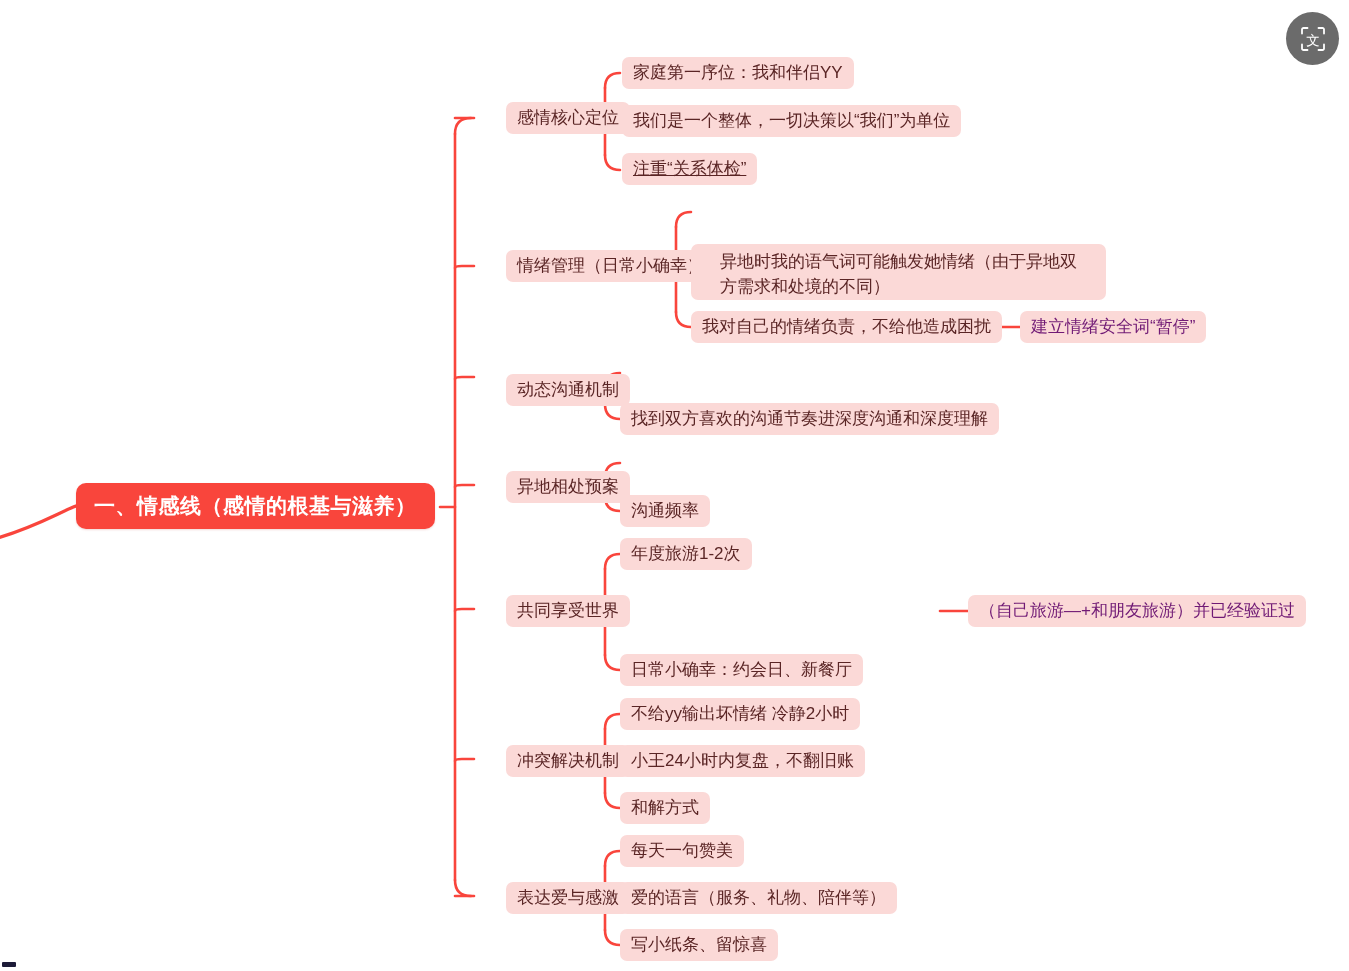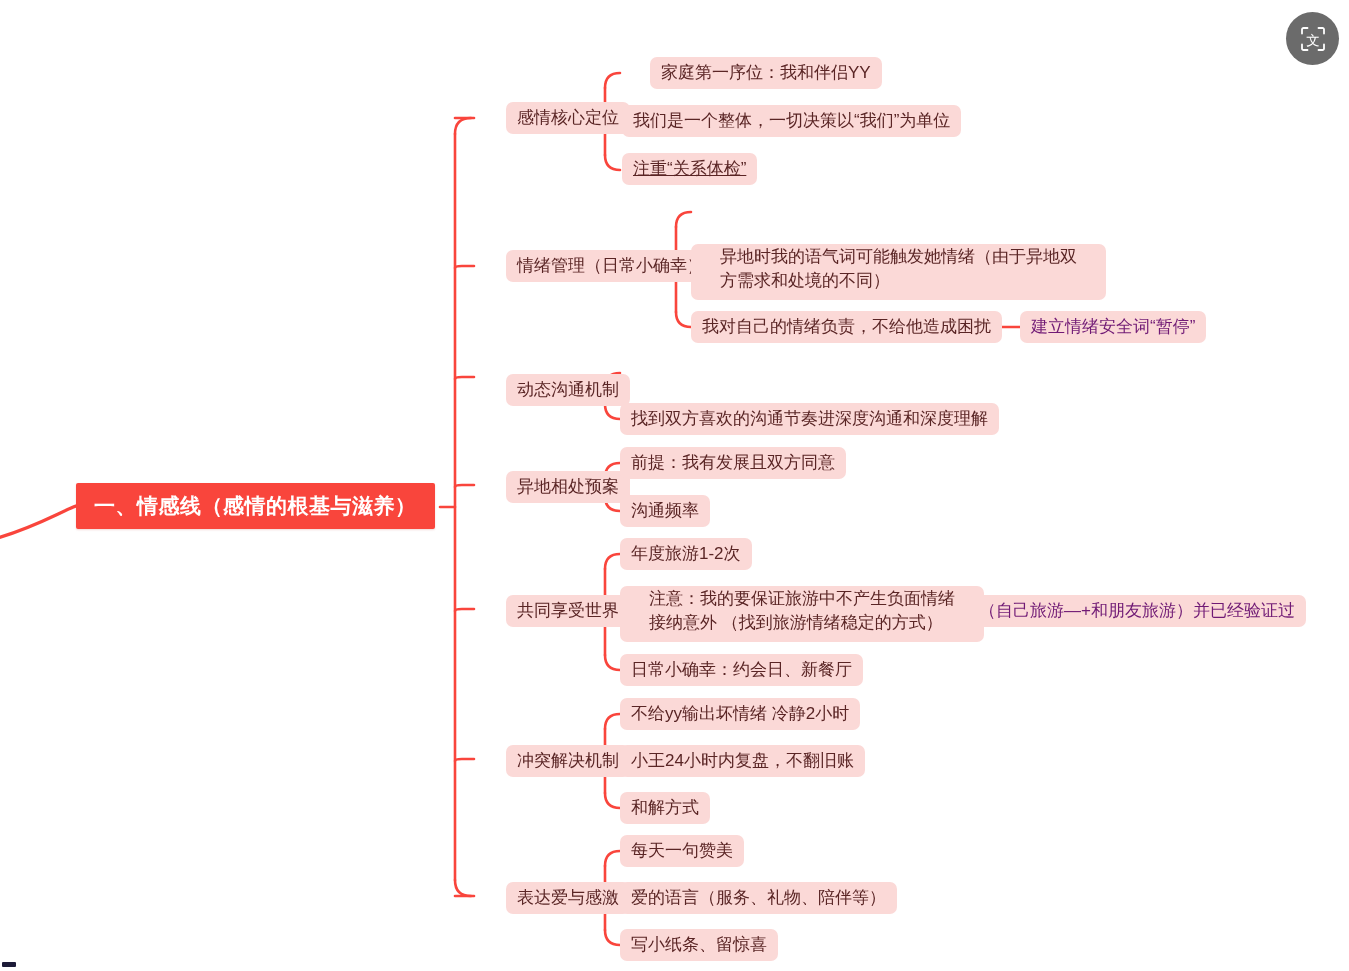--- a/index.html
+++ b/index.html
@@ -28,21 +28,21 @@
     align-items: center;
     border-radius: 7px;
     white-space: pre-line;
     line-height: 1.45;
   }
   .node-root {
     background: #f9453c;
     color: #ffffff;
     font-size: 21px;
     font-weight: 700;
-    border-radius: 2px;
+    border-radius: 10px;
     padding: 0 18px;
     letter-spacing: 0.5px;
     box-shadow: 0 1px 2px rgba(180,40,35,0.18);
     text-align: center;
   }
   .node-sub {
     background: #fbd9d7;
     color: #5a2525;
     font-size: 17px;
     padding: 0 11px;
@@ -55,21 +55,21 @@
     padding: 0 11px;
   }
   .node-leaf2 {
     background: #fbd9d7;
     color: #701a75;
     font-size: 17px;
     padding: 12px 11px;
   }
   .node-multiline {
     display: flex;
-    align-items: flex-end;
+    align-items: flex-start;
     padding: 6px 29px;
   }
   #translate-btn {
     position: absolute;
     left: 1286px;
     top: 12px;
     width: 53px;
     height: 53px;
     border-radius: 50%;
     background: #6b6b6b;
@@ -160,21 +160,21 @@
     </g>
   </svg>
 
   <div class="node node-root" style="left:76px; top:483px; height:46px;">
     <span>一、情感线（感情的根基与滋养）</span>
   </div>
 
   <div class="node node-sub" style="left:474px; top:102px; height:32px;">
     <span>感情核心定位</span>
   </div>
-  <div class="node node-leaf" style="left:622px; top:57px; height:32px;margin-left:28px;">
+  <div class="node node-leaf" style="left:622px; top:57px; height:32px;">
     <span>家庭第一序位：我和伴侣YY</span>
   </div>
   <div class="node node-leaf" style="left:622px; top:105px; height:32px;align-items:center;">
     <span>我们是一个整体，一切决策以“我们”为单位</span>
   </div>
   <div class="node node-leaf" style="left:622px; top:153px; height:32px;text-decoration:underline;">
     <span>注重“关系体检”</span>
   </div>
 
   <div class="node node-sub" style="left:474px; top:250px; height:32px;">
@@ -194,36 +194,29 @@
   <div class="node node-sub" style="left:474px; top:374px; height:32px;">
     <span>动态沟通机制</span>
   </div>
   <div class="node node-leaf" style="left:620px; top:403px; height:32px;">
     <span>找到双方喜欢的沟通节奏进深度沟通和深度理解</span>
   </div>
 
   <div class="node node-sub" style="left:474px; top:471px; height:32px;">
     <span>异地相处预案</span>
   </div>
-  <div class="node node-leaf" style="left:620px; top:447px; height:32px;">
-    <span>前提：我有发展且双方同意</span>
-  </div>
   <div class="node node-leaf" style="left:620px; top:495px; height:32px;">
     <span>沟通频率</span>
   </div>
 
   <div class="node node-sub" style="left:474px; top:595px; height:32px;">
     <span>共同享受世界</span>
   </div>
   <div class="node node-leaf" style="left:620px; top:538px; height:32px;">
     <span>年度旅游1-2次</span>
-  </div>
-  <div class="node node-leaf node-multiline" style="left:620px; top:586px; height:56px;">
-    <span>注意：我的要保证旅游中不产生负面情绪
-接纳意外 （找到旅游情绪稳定的方式）</span>
   </div>
   <div class="node node-leaf" style="left:620px; top:654px; height:32px;">
     <span>日常小确幸：约会日、新餐厅</span>
   </div>
   <div class="node node-leaf2" style="left:968px; top:595px; height:32px;">
     <span>（自己旅游—+和朋友旅游）并已经验证过</span>
   </div>
 
   <div class="node node-sub" style="left:474px; top:745px; height:32px;">
     <span>冲突解决机制</span>

